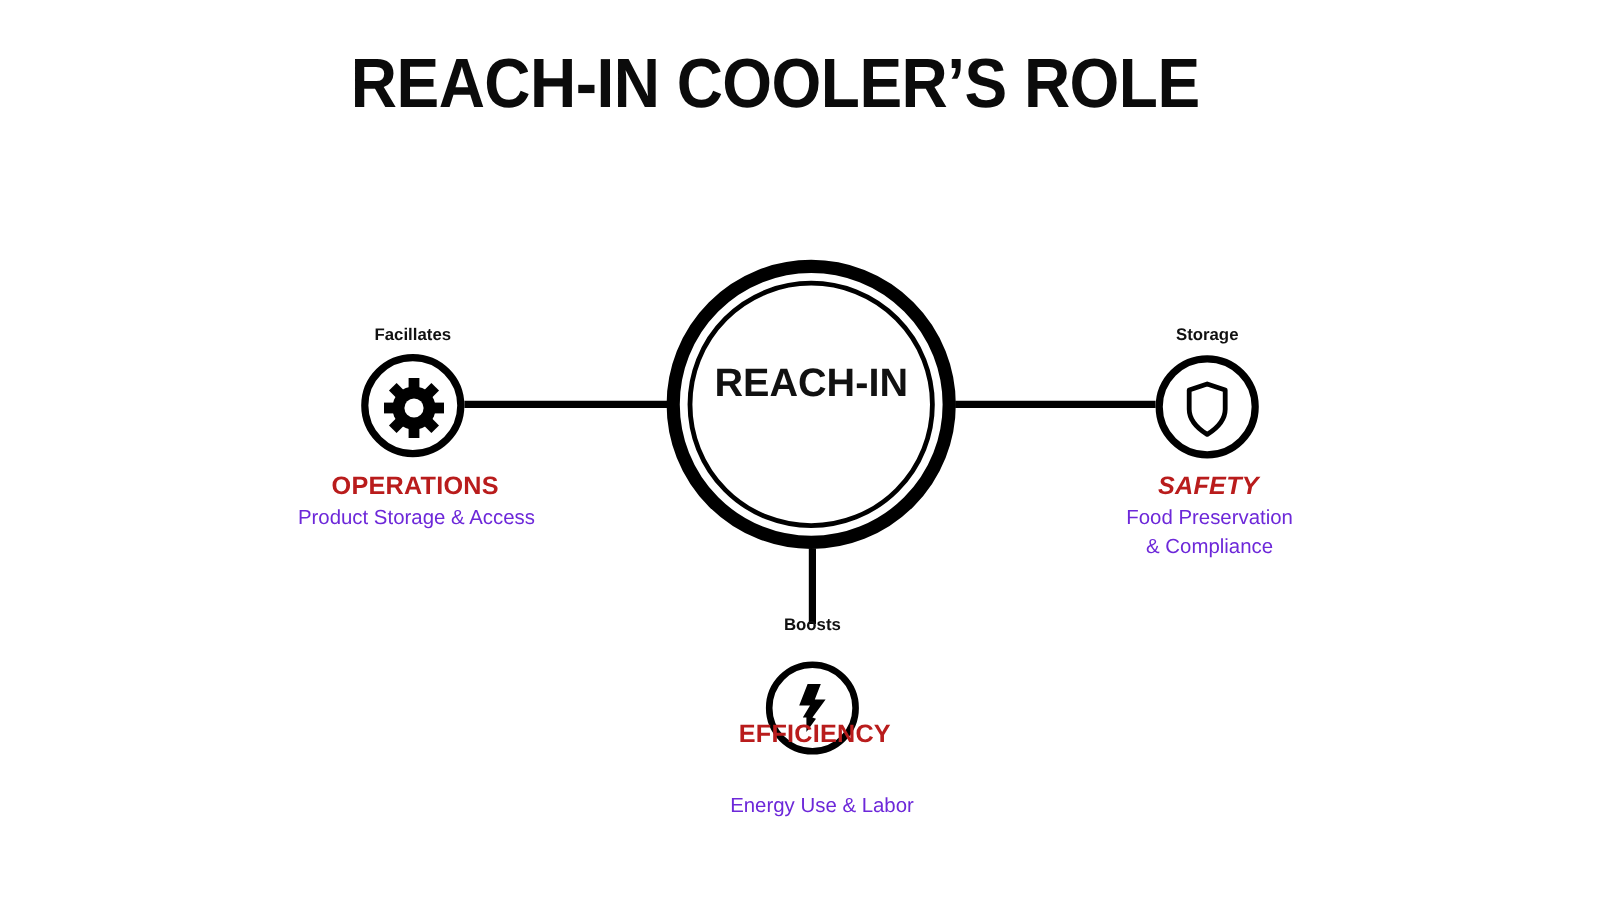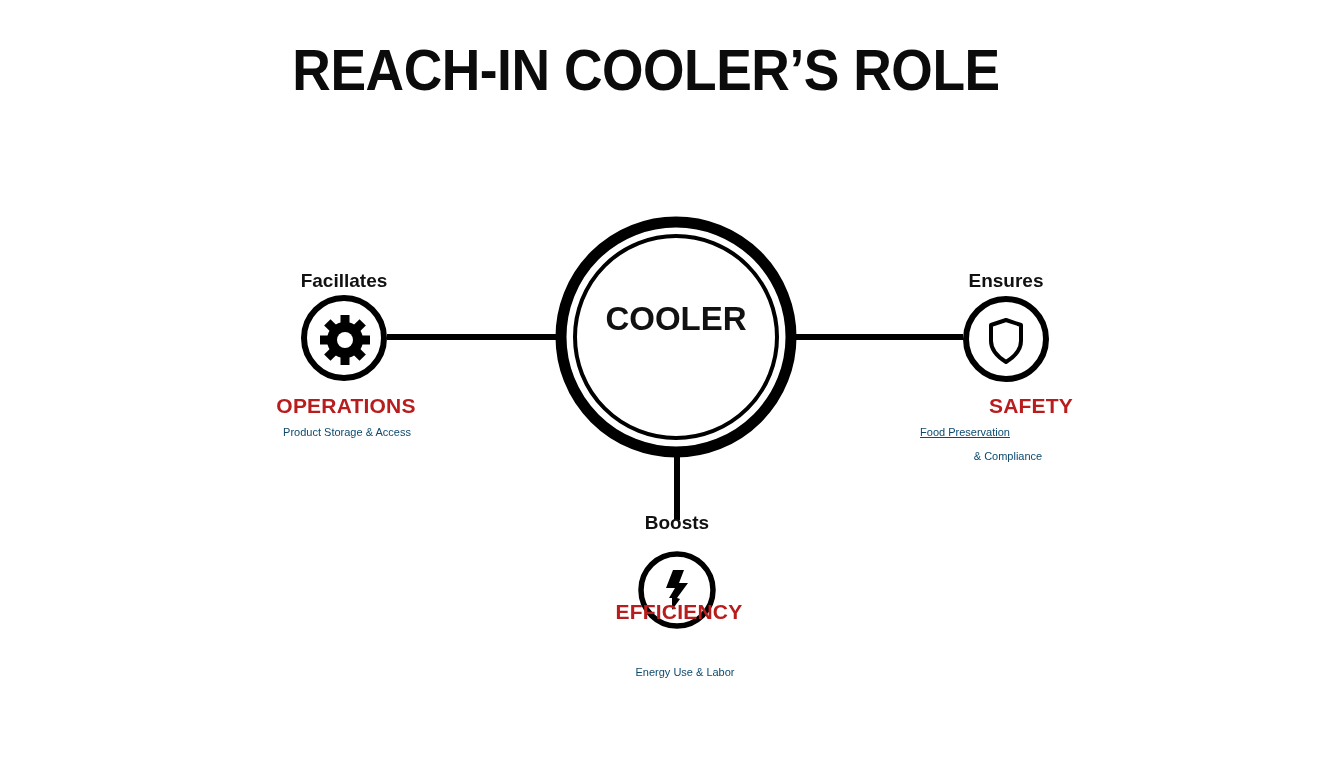--- a/index.html
+++ b/index.html
@@ -7,23 +7,23 @@
     width: 1344px; height: 768px; background: #ffffff; position: relative; overflow: hidden;
     font-family: "Liberation Sans", "DejaVu Sans", sans-serif; color: #111111;
   }
   .title {
     position: absolute; left: 0; top: 36px; width: 1292px; text-align: center;
     font-family: "Liberation Sans", sans-serif; font-weight: 700; font-size: 58px;
     letter-spacing: -0.5px; color: #0b0b0b; transform: scaleX(0.92); transform-origin: 646px 0;
   }
   svg.diagram { position: absolute; left: 0; top: 0; }
   .label { position: absolute; text-align: center; white-space: nowrap; }
-  .verb { font-weight: 700; font-size: 19px; color: #111; }
+  .verb { font-weight: 700; font-size: 14px; color: #111; }
   .node-title { font-weight: 700; font-size: 21px; color: #b91c1c; letter-spacing: 0.2px; }
-  .node-desc { font-size: 11px; color: #0c4a6e; line-height: 24px; }
+  .node-desc { font-size: 17px; color: #6d28d9; line-height: 24px; }
   .center-text {
     position: absolute; left: 556px; top: 300px; width: 240px; text-align: center;
     font-weight: 700; font-size: 33px; line-height: 38px; color: #111;
   }
 </style>
 </head>
 <body>
 
 <div class="title">REACH-IN COOLER’S ROLE</div>
 
@@ -61,27 +61,27 @@
     <path d="M1006 320 L1021 325 L1021 341 C1021 350 1014 357 1006 362 C998 357 991 350 991 341 L991 325 Z" fill="none" stroke="#000" stroke-width="4" stroke-linejoin="round"></path>
   </g>
 
   <g>
     <circle cx="677" cy="590" r="36" fill="#fff" stroke="#000" stroke-width="5.5"></circle>
     <path d="M673 570 L684 570 L679 583 L688 583 L677 598 L680 599 L672 610 L672 598 L669 598 L675 588 L666 588 Z" fill="#000"></path>
   </g>
 </svg>
 
 <div class="center-text">
-  <div>COOLER</div>
+  <div>REACH-IN</div>
 </div>
 
 <div class="label verb" style="left:244px; top:270px; width:200px;">Facillates</div>
 <div class="label node-title" style="left:246px; top:394px; width:200px;">OPERATIONS</div>
 <div class="label node-desc" style="left:222px; top:420px; width:250px;">Product Storage &amp; Access</div>
 
-<div class="label verb" style="left:906px; top:270px; width:200px;">Ensures</div>
-<div class="label node-title" style="left:931px; top:394px; width:200px;">SAFETY</div>
-<div class="label node-desc" style="left:840px; top:420px; width:250px;text-decoration:underline;">Food Preservation</div>
+<div class="label verb" style="left:906px; top:270px; width:200px;">Storage</div>
+<div class="label node-title" style="left:907px; top:394px; width:200px;font-style:italic;">SAFETY</div>
+<div class="label node-desc" style="left:883px; top:420px; width:250px;">Food Preservation</div>
 <div class="label node-desc" style="left:883px; top:444px; width:250px;">&amp; Compliance</div>
 
 <div class="label verb" style="left:577px; top:512px; width:200px;">Boosts</div>
 <div class="label node-title" style="left:579px; top:600px; width:200px;">EFFICIENCY</div>
 <div class="label node-desc" style="left:560px; top:660px; width:250px;">Energy Use &amp; Labor</div>
 
 </body></html>

